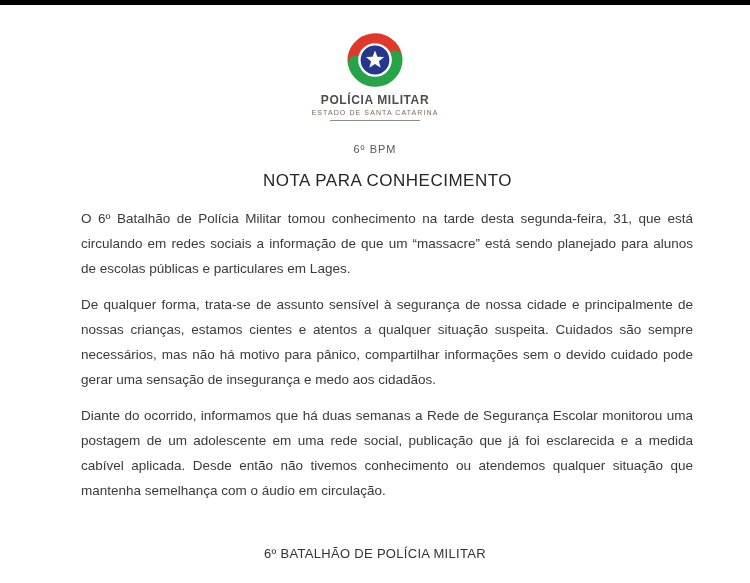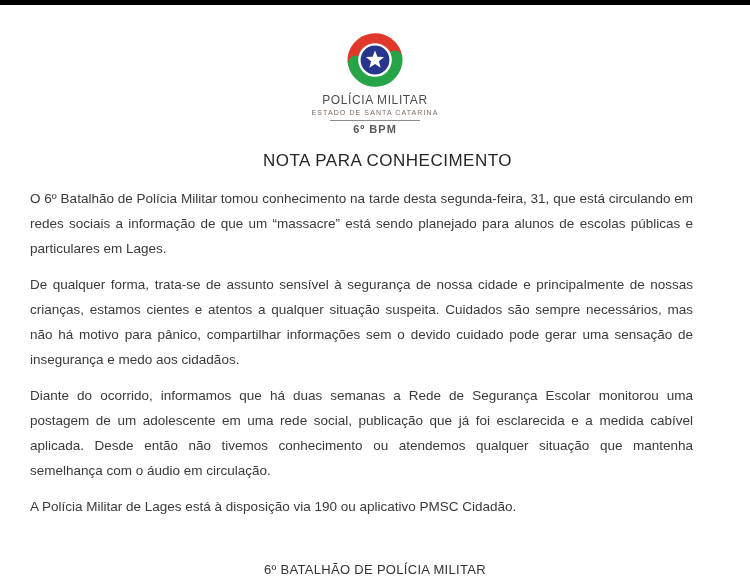--- a/index.html
+++ b/index.html
@@ -27,56 +27,57 @@
   .logo-block {
     padding-top: 30px;
     display: flex;
     flex-direction: column;
     align-items: center;
     text-align: center;
   }
   .emblem { width: 72px; height: 60px; display: block; margin-bottom: 3px; }
   .logo-org {
     font-size: 12px;
-    font-weight: normal;
+    font-weight: bold;
     letter-spacing: 0.6px;
     color: #4d4d4d;
     line-height: 14px;
   }
   .logo-state {
     font-size: 7px;
     letter-spacing: 1.1px;
     color: #7d6a5e;
     line-height: 9px;
     margin-top: 1px;
   }
   .logo-divider {
     width: 90px;
     height: 0;
     border-top: 1px solid #8c8c8c;
     margin: 3px 0 2px 0;
   }
   .logo-unit {
     font-size: 11px;
-    font-weight: bold;
+    font-weight: normal;
     letter-spacing: 1px;
     color: #595959;
     line-height: 13px;
+    margin-top: 20px;
   }
   h1.doc-title {
     margin: 15px 0 0 0;
     text-align: center;
     font-size: 17px;
     font-weight: 500;
     letter-spacing: 0.5px;
     color: #262626;
     padding-left: 25px;
   }
   .doc-body {
-    margin: 15px 57px 0 30px;
+    margin: 15px 57px 0 81px;
   }
   .doc-body p {
     margin: 0 0 11px 0;
     font-size: 13.5px;
     line-height: 25px;
     text-align: justify;
     color: #3a3a3a;
   }
   .doc-footer {
     margin-top: 43px;
@@ -109,18 +110,17 @@
     <div class="logo-divider"></div>
     <div class="logo-unit">6º BPM</div>
   </header>
 
   <h1 class="doc-title">NOTA PARA CONHECIMENTO</h1>
 
   <main class="doc-body">
     <p>O 6º Batalhão de Polícia Militar tomou conhecimento na tarde desta segunda-feira, 31, que está circulando em redes sociais a informação de que um “massacre” está sendo planejado para alunos de escolas públicas e particulares em Lages.</p>
     <p>De qualquer forma, trata-se de assunto sensível à segurança de nossa cidade e principalmente de nossas crianças, estamos cientes e atentos a qualquer situação suspeita. Cuidados são sempre necessários, mas não há motivo para pânico, compartilhar informações sem o devido cuidado pode gerar uma sensação de insegurança e medo aos cidadãos.</p>
     <p>Diante do ocorrido, informamos que há duas semanas a Rede de Segurança Escolar monitorou uma postagem de um adolescente em uma rede social, publicação que já foi esclarecida e a medida cabível aplicada. Desde então não tivemos conhecimento ou atendemos qualquer situação que mantenha semelhança com o áudio em circulação.</p>
-    <p>A Polícia Militar de Lages está à disposição via 190 ou aplicativo PMSC Cidadão.</p>
   </main>
 
   <footer class="doc-footer">6º BATALHÃO DE POLÍCIA MILITAR</footer>
 
 </div>
 
 </body></html>

